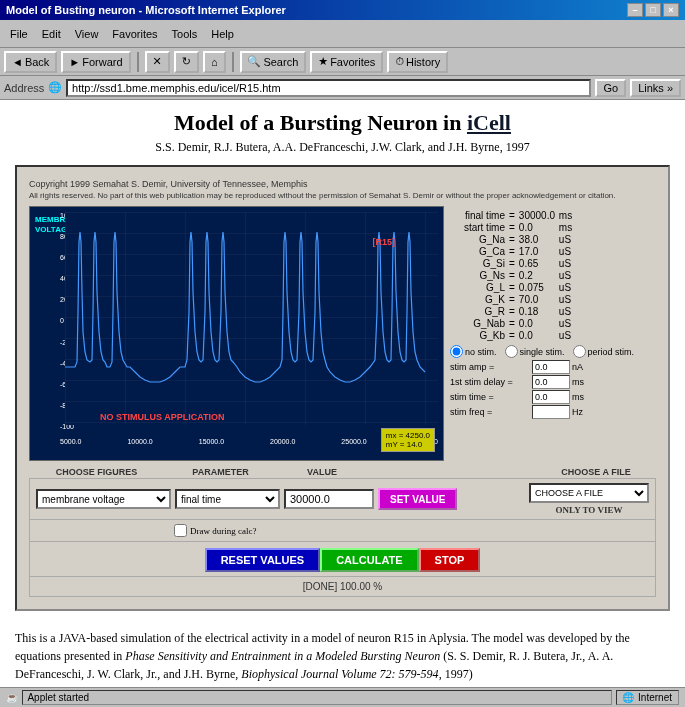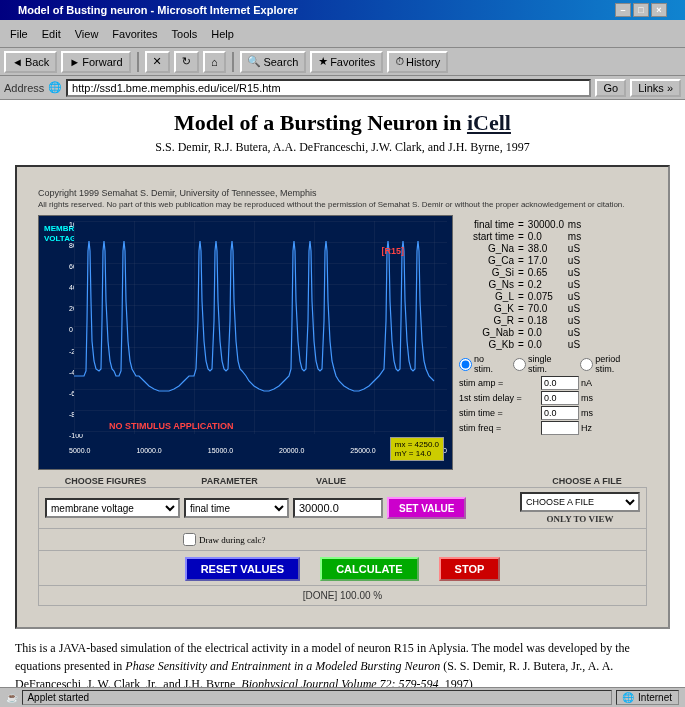--- a/index.html
+++ b/index.html
@@ -11,21 +11,21 @@
       min-height: 707px;
       overflow: hidden;
     }
     
     .title-bar {
       background: linear-gradient(to right, #000080, #1084d0);
       color: white;
       font-family: Arial, sans-serif;
       font-size: 11px;
       font-weight: bold;
-      padding: 3px 18px;
+      padding: 3px 6px;
       display: flex;
       justify-content: space-between;
       align-items: center;
       height: 20px;
     }
     .title-bar-buttons {
       display: flex;
       gap: 2px;
     }
     .title-bar-btn {
@@ -145,22 +145,22 @@
     .page-subtitle {
       text-align: center;
       font-size: 12px;
       font-family: 'Times New Roman', serif;
       margin-bottom: 10px;
     }
     
     .applet-area {
       border: 2px inset #888;
       background: #d4d0c8;
-      padding: 21px;
-      margin-bottom: 10px;
+      padding: 12px;
+      margin-bottom: 18px;
       position: relative;
     }
     .copyright-text {
       font-family: Arial, sans-serif;
       font-size: 9px;
       color: #333;
       margin-bottom: 2px;
     }
     .all-rights-text {
       font-family: Arial, sans-serif;
@@ -725,21 +725,21 @@
 
     <div class="controls-row2">
       <div style="min-width:130px;"></div>
       <div class="draw-checkbox-row">
         <input type="checkbox" style="">
         <span>Draw during calc?</span>
       </div>
       <div style="flex:1;"></div>
     </div>
 
-    <div style="display:flex;align-items:center;justify-content:center;gap:20px;padding:6px 0 4px 0;background:#d4d0c8;border:1px solid #aaa;border-top:none;">
+    <div style="display:flex;align-items:center;justify-content:center;padding:6px 0 4px 0;background:#d4d0c8;border:1px solid #aaa;border-top:none;">
       <button class="reset-btn">RESET VALUES</button>
       <button class="calculate-btn">CALCULATE</button>
       <button class="stop-btn">STOP</button>
     </div>
 
     <div style="text-align:center;padding:2px;background:#d4d0c8;border:1px solid #aaa;border-top:none;">
       <span class="done-text">[DONE] 100.00 %</span>
     </div>
 
   </div>

